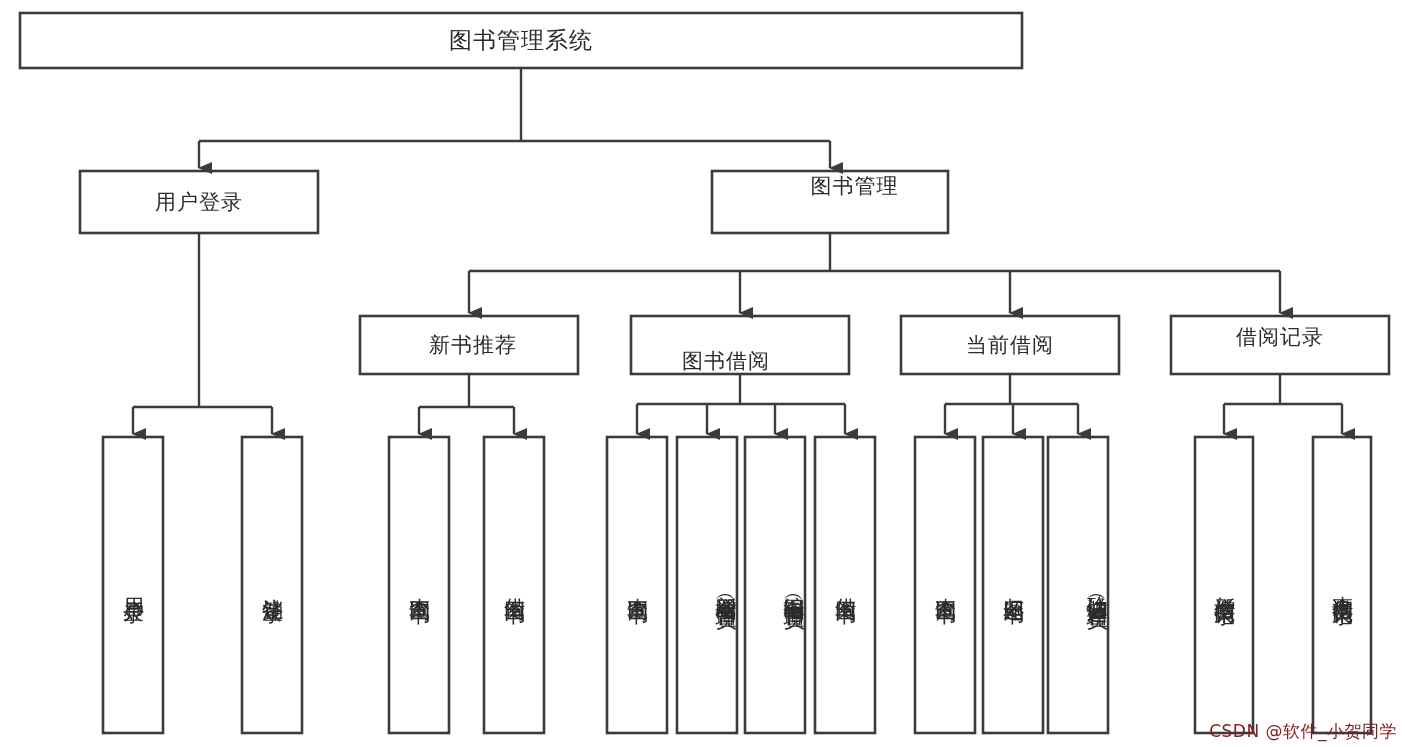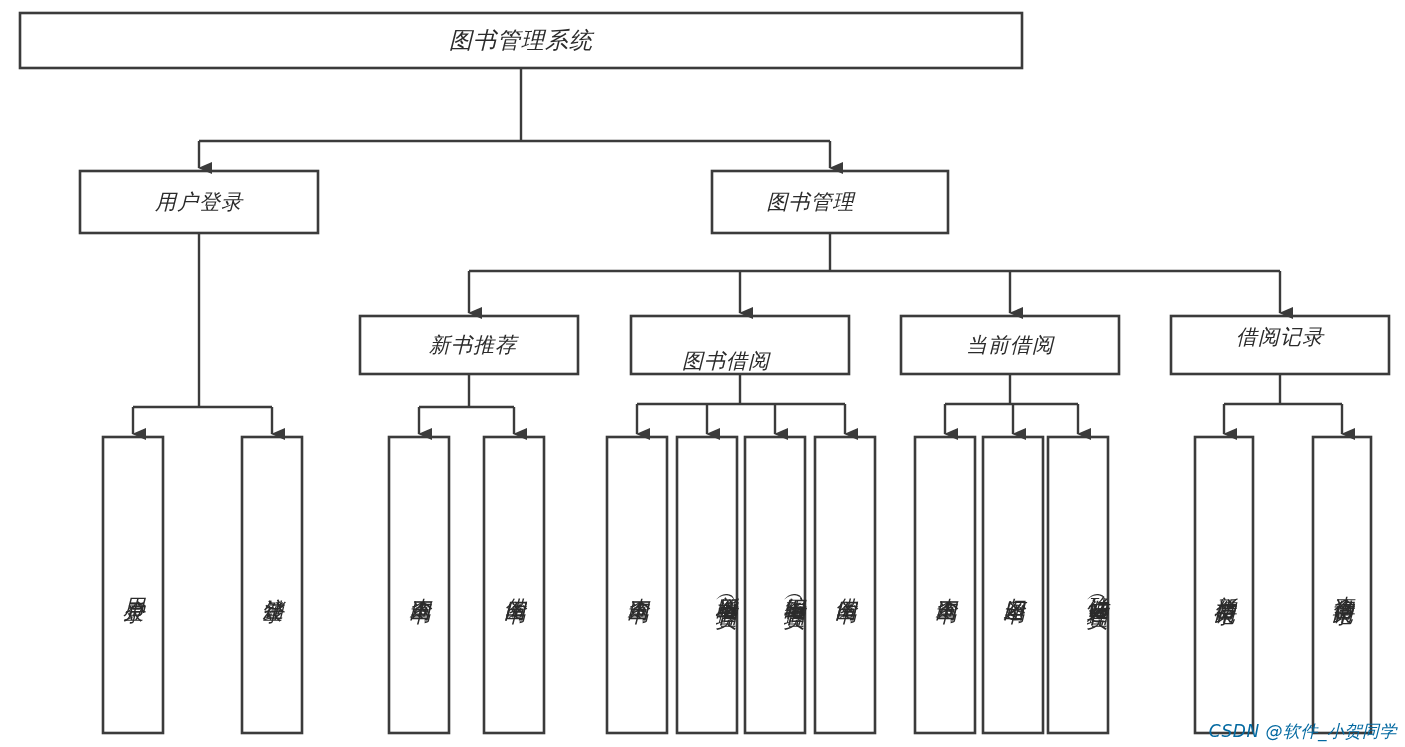--- a/index.html
+++ b/index.html
@@ -11,21 +11,20 @@
     width: 1405px;
     height: 747px;
     font-family: "DejaVu Sans", "Liberation Sans", sans-serif;
     overflow: hidden;
   }
   #diagram-root {
     position: relative;
     width: 1405px;
     height: 747px;
     background: #ffffff;
-    font-style: italic;
   }
   svg#tree-svg {
     position: absolute;
     left: 0;
     top: 0;
     width: 1405px;
     height: 747px;
   }
   .node-box {
     fill: #ffffff;
@@ -68,21 +67,21 @@
     pointer-events: none;
   }
   .node-label-v.centered {
     align-items: center;
   }
   .watermark {
     position: absolute;
     right: 8px;
     bottom: 4px;
     font-size: 17px;
-    color: #0369a1;
+    color: #7f1d1d;
     letter-spacing: 0.5px;
     white-space: nowrap;
     pointer-events: none;
   }
 </style>
 </head>
 <body>
 
 <div id="diagram-root">
 
@@ -158,21 +157,21 @@
     <path class="connector" d="M1280,374 L1280,404"></path>
     <path class="connector" d="M1224,404 L1342,404"></path>
     <path class="connector" d="M1224,404 L1224,434" marker-end="url(#arrowdown)"></path>
     <path class="connector" d="M1342,404 L1342,434" marker-end="url(#arrowdown)"></path>
   </svg>
 
   <div class="node-label-h" style="left:20px; top:13px; width:1002px; height:55px; font-size:23px;">图书管理系统</div>
 
   <div class="node-label-h" style="left:80px; top:171px; width:238px; height:62px;">用户登录</div>
 
-  <div class="node-label-h" style="left:712px; top:171px; width:197px; height:62px;">图书管理</div>
+  <div class="node-label-h" style="left:712px; top:155px; width:197px; height:62px;padding-left:44px;">图书管理</div>
 
   <div class="node-label-h" style="left:360px; top:316px; width:226px; height:58px;">新书推荐</div>
 
   <div class="node-label-h" style="left:631px; top:332px; width:190px; height:58px;text-align:right;">图书借阅</div>
 
   <div class="node-label-h" style="left:901px; top:316px; width:218px; height:58px;">当前借阅</div>
 
   <div class="node-label-h" style="left:1171px; top:316px; width:218px; height:42px;">借阅记录</div>
 
   <div class="node-label-v centered" style="left:103px; top:437px; width:60px; height:296px;">用户登录</div>

